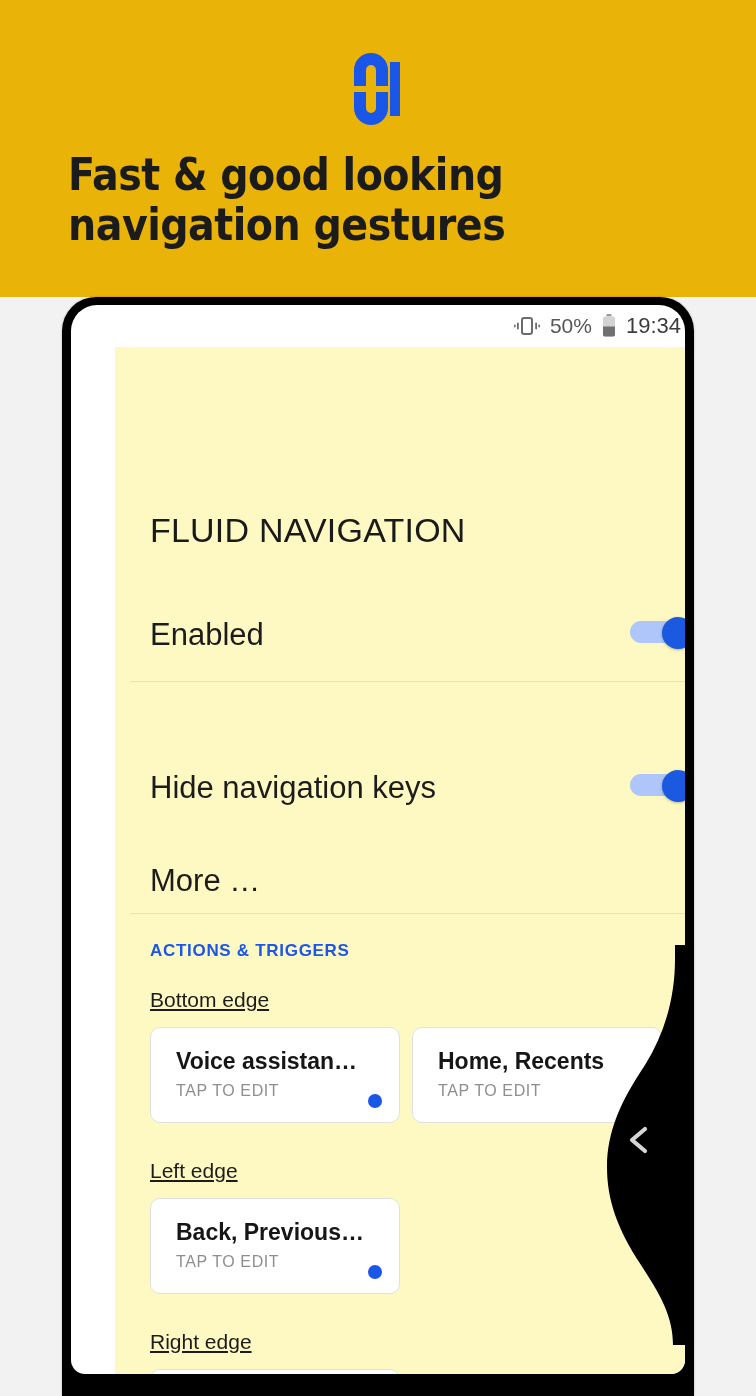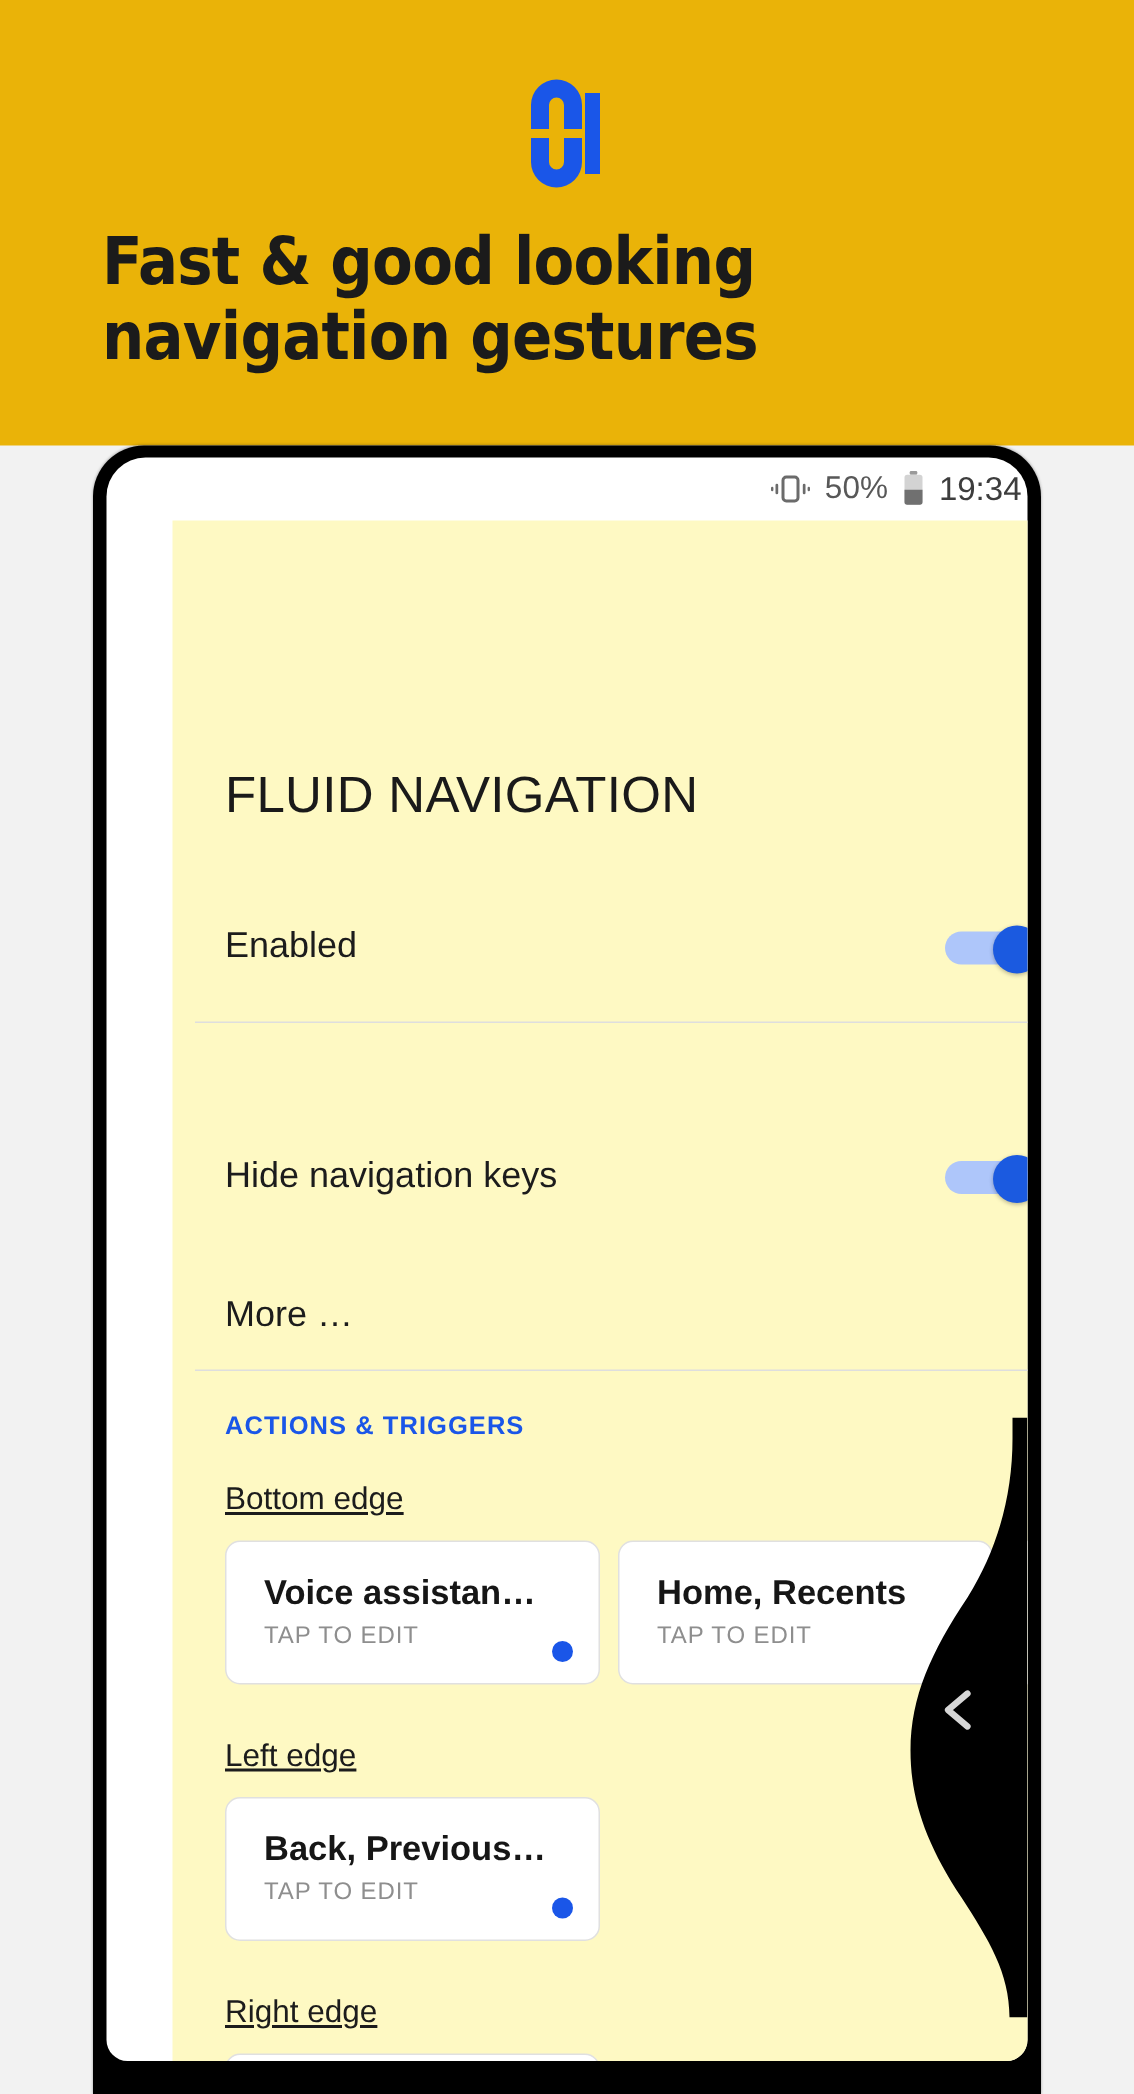--- a/index.html
+++ b/index.html
@@ -112,21 +112,21 @@
   }
   .row {
     position: absolute;
     left: 0;
     width: 614px;
     box-sizing: border-box;
   }
   .row-label {
     position: absolute;
     left: 35px;
-    font-size: 24px;
+    font-size: 31px;
     color: #1c1c1c;
   }
   .divider {
     position: absolute;
     left: 15px;
     width: 599px;
     height: 1px;
     background: #dedede;
   }
   .section-head {

